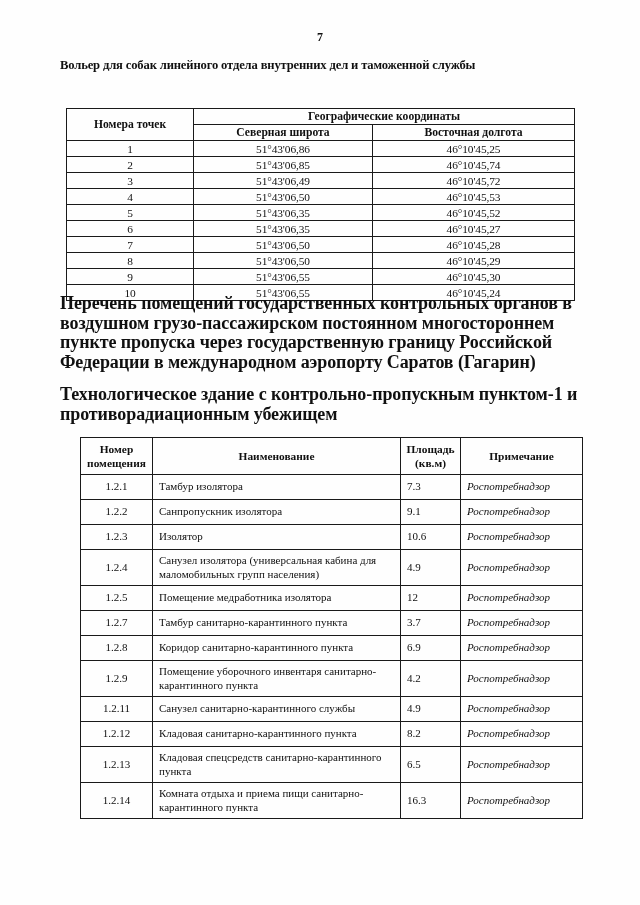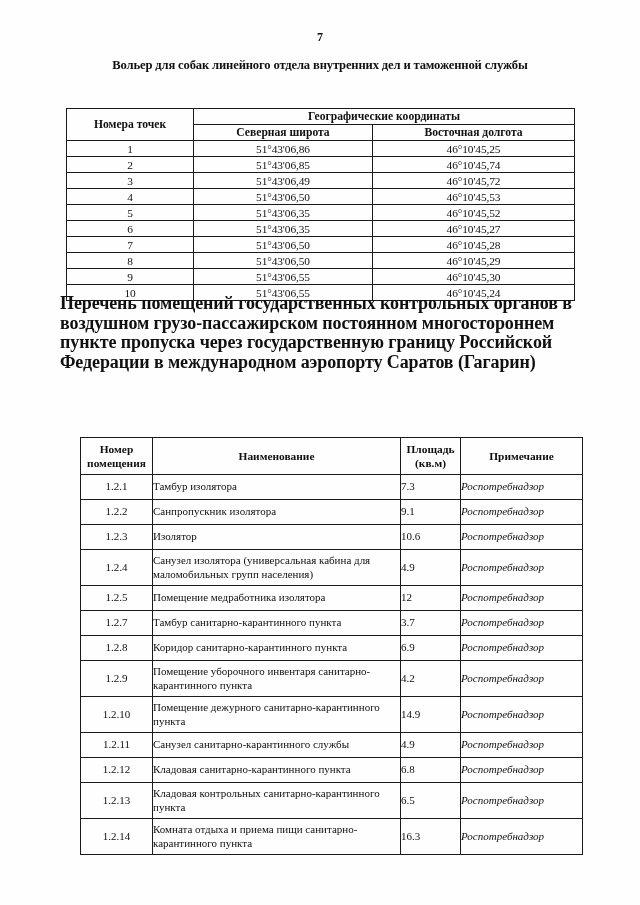--- a/index.html
+++ b/index.html
@@ -35,21 +35,21 @@
     font-size: 12px;
     font-weight: bold;
     letter-spacing: 0.2px;
   }
 
   .doc-title {
     position: absolute;
     top: 58px;
     left: 60px;
     width: 520px;
-    text-align: center;
+    text-align: left;
     font-size: 12.6px;
     font-weight: bold;
     letter-spacing: -0.15px;
   }
 
   
   .coord-table-wrap {
     position: absolute;
     top: 108px;
     left: 66px;
@@ -102,21 +102,21 @@
   }
   table.prem {
     border-collapse: collapse;
     width: 502px;
     table-layout: fixed;
   }
   table.prem th, table.prem td {
     border: 1px solid #1a1a1a;
     font-size: 11px;
     vertical-align: middle;
-    padding: 2px 0;
+    padding: 2px 6px;
     line-height: 13.5px;
   }
   table.prem th {
     font-weight: bold;
     text-align: center;
     font-size: 11.4px;
     line-height: 14px;
     padding: 4px 2px;
   }
   .p-col1 { width: 72px; }
@@ -208,20 +208,21 @@
             <td class="coord-val">10</td>
             <td class="coord-val">51°43'06,55</td>
             <td class="coord-val">46°10'45,24</td>
           </tr>
         </tbody>
     </table>
   </div>
 
   <div class="heading-block" id="heading-perechen">Перечень помещений государственных контрольных органов в воздушном грузо-пассажирском постоянном многостороннем пункте пропуска через государственную границу Российской Федерации в международном аэропорту Саратов (Гагарин)</div>
 
+  <div class="heading-block" id="heading-building">Технологическое здание с контрольно-пропускным пунктом-1 и противорадиационным убежищем</div>
 
   <div class="prem-table-wrap">
     <table class="prem">
       <colgroup>
         <col class="p-col1">
           <col class="p-col2">
           <col class="p-col3">
           <col class="p-col4">
       </colgroup>
       <thead>
@@ -274,41 +275,35 @@
             <td class="cell-name">Коридор санитарно-карантинного пункта</td>
             <td class="cell-area">6.9</td>
             <td class="cell-note">Роспотребнадзор</td>
           </tr>
           <tr class="row-2line">
             <td class="cell-num">1.2.9</td>
             <td class="cell-name">Помещение уборочного инвентаря санитарно-карантинного пункта</td>
             <td class="cell-area">4.2</td>
             <td class="cell-note">Роспотребнадзор</td>
           </tr>
-          <tr class="row-2line">
-            <td class="cell-num">1.2.10</td>
-            <td class="cell-name">Помещение дежурного санитарно-карантинного пункта</td>
-            <td class="cell-area">14.9</td>
-            <td class="cell-note">Роспотребнадзор</td>
-          </tr>
           <tr class="row-1line">
             <td class="cell-num">1.2.11</td>
             <td class="cell-name">Санузел санитарно-карантинного службы</td>
             <td class="cell-area">4.9</td>
             <td class="cell-note">Роспотребнадзор</td>
           </tr>
           <tr class="row-1line">
             <td class="cell-num">1.2.12</td>
             <td class="cell-name">Кладовая санитарно-карантинного пункта</td>
-            <td class="cell-area">6.8</td>
+            <td class="cell-area">8.2</td>
             <td class="cell-note">Роспотребнадзор</td>
           </tr>
           <tr class="row-2line">
             <td class="cell-num">1.2.13</td>
-            <td class="cell-name">Кладовая контрольных санитарно-карантинного пункта</td>
+            <td class="cell-name">Кладовая спецсредств санитарно-карантинного пункта</td>
             <td class="cell-area">6.5</td>
             <td class="cell-note">Роспотребнадзор</td>
           </tr>
           <tr class="row-2line">
             <td class="cell-num">1.2.14</td>
             <td class="cell-name">Комната отдыха и приема пищи санитарно-карантинного пункта</td>
             <td class="cell-area">16.3</td>
             <td class="cell-note">Роспотребнадзор</td>
           </tr>
         </tbody>

